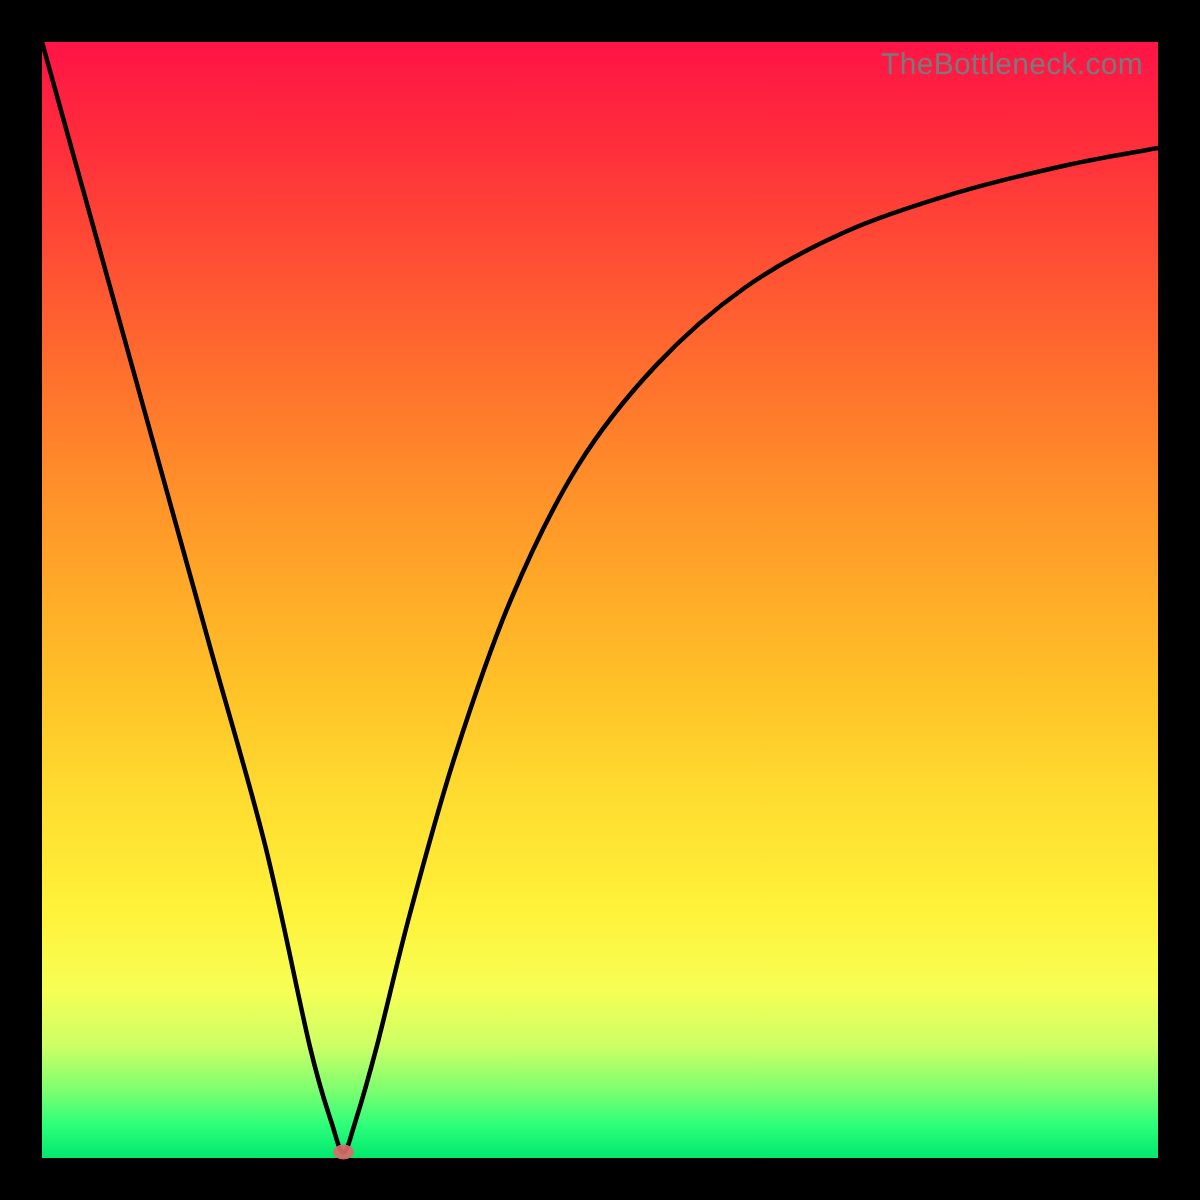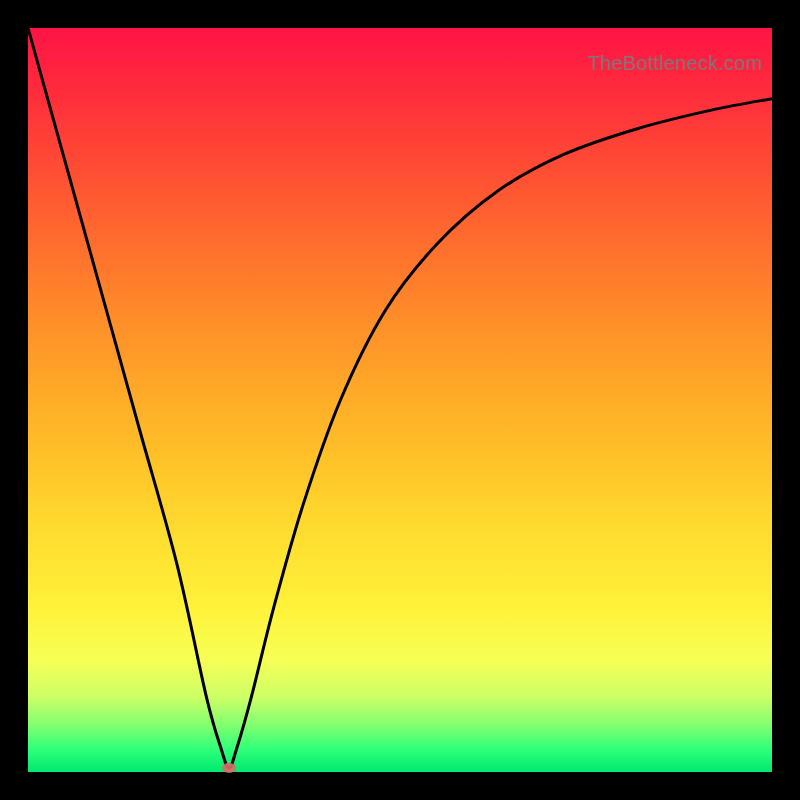--- a/index.html
+++ b/index.html
@@ -44,21 +44,20 @@
   .watermark {
     position: absolute;
     top: 4px;
     right: 10px;
     color: #7a7a7a;
     font-size: 20px;
     font-weight: 500;
     letter-spacing: 0.2px;
     user-select: none;
     z-index: 5;
-    margin-top: 20px;
   }
   svg.curve {
     position: absolute;
     left: 0;
     top: 0;
     width: 744px;
     height: 744px;
     z-index: 3;
   }
   .min-marker {

